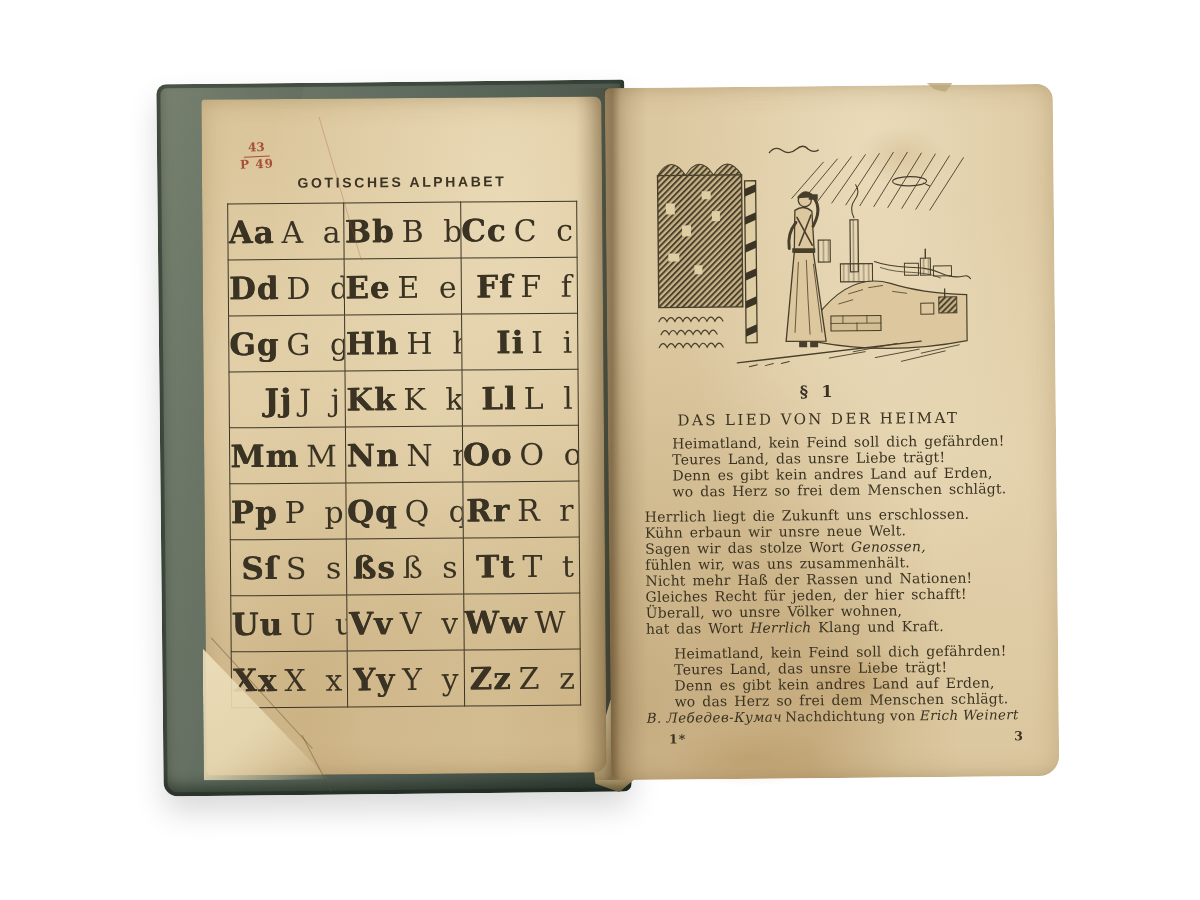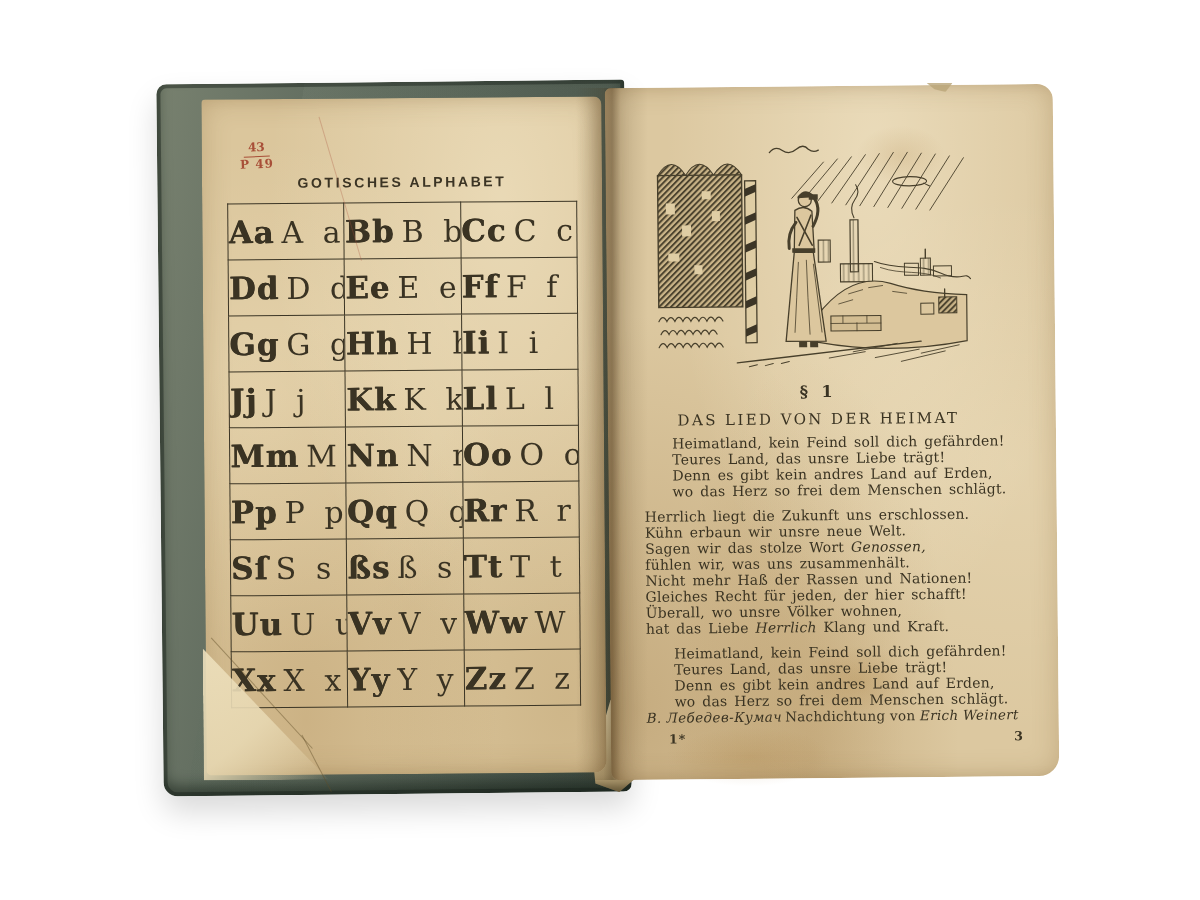--- a/index.html
+++ b/index.html
@@ -51,21 +51,21 @@
   .stamp{position:absolute;left:38px;top:42px;display:inline-flex;flex-direction:column;
     align-items:center;color:#a84f38;font-size:12px;font-weight:bold;line-height:1.15;
     transform:rotate(-2deg);}
   .stamp-top{border-bottom:1.4px solid #a84f38;padding:0 5px 1px;}
   .stamp-bottom{padding-top:1px;letter-spacing:1px;}
   .lp-title{position:absolute;left:0;top:76px;width:100%;text-align:center;
     font-family:"Liberation Sans", sans-serif;font-weight:bold;font-size:14px;
     letter-spacing:2.6px;color:#3b3424;}
   table.alpha{position:absolute;left:25px;top:104px;width:350px;height:497px;
     border-collapse:collapse;table-layout:fixed;}
-  table.alpha td{border:1.7px solid #3c3626;text-align:left;vertical-align:middle;
+  table.alpha td{border:1.7px solid #3c3626;text-align:right;vertical-align:middle;
     padding:0;height:55px;white-space:nowrap;overflow:hidden;}
   .frak{font-weight:bold;font-size:31px;letter-spacing:1px;margin-right:7px;
     text-shadow:.4px 0 0 currentColor;}
   .ant{font-size:30px;letter-spacing:5px;}
   .fold{position:absolute;left:-3px;bottom:-5px;width:130px;height:150px;
     background:linear-gradient(140deg,#efe2bf 0%,#e7d8b2 55%,rgba(231,216,178,0) 100%);
     clip-path:polygon(0 12%, 96% 100%, 0 100%);opacity:.9;}
   .crease{position:absolute;background:rgba(95,78,40,.45);}
   .c1{left:6px;top:538px;width:150px;height:1.4px;transform:rotate(48deg);transform-origin:left top;}
   .c2{left:96px;top:636px;width:64px;height:1.2px;transform:rotate(63deg);transform-origin:left top;}
@@ -303,21 +303,21 @@
           <div class="poem-line"><span>wo das Herz so frei dem Menschen schlägt.</span></div>
         </div>
         <div class="stanza">
           <div class="poem-line"><span>Herrlich liegt die Zukunft uns erschlossen.</span></div>
           <div class="poem-line"><span>Kühn erbaun wir unsre neue Welt.</span></div>
           <div class="poem-line"><span>Sagen wir das stolze Wort </span><em>Genossen,</em></div>
           <div class="poem-line"><span>fühlen wir, was uns zusammenhält.</span></div>
           <div class="poem-line"><span>Nicht mehr Haß der Rassen und Nationen!</span></div>
           <div class="poem-line"><span>Gleiches Recht für jeden, der hier schafft!</span></div>
           <div class="poem-line"><span>Überall, wo unsre Völker wohnen,</span></div>
-          <div class="poem-line"><span>hat das Liebe </span><em>Herrlich</em><span> Klang und Kraft.</span></div>
+          <div class="poem-line"><span>hat das Wort </span><em>Herrlich</em><span> Klang und Kraft.</span></div>
         </div>
         <div class="stanza indent">
           <div class="poem-line"><span>Heimatland, kein Feind soll dich gefährden!</span></div>
           <div class="poem-line"><span>Teures Land, das unsre Liebe trägt!</span></div>
           <div class="poem-line"><span>Denn es gibt kein andres Land auf Erden,</span></div>
           <div class="poem-line"><span>wo das Herz so frei dem Menschen schlägt.</span></div>
         </div>
       </div>
 
     <div class="colophon">

